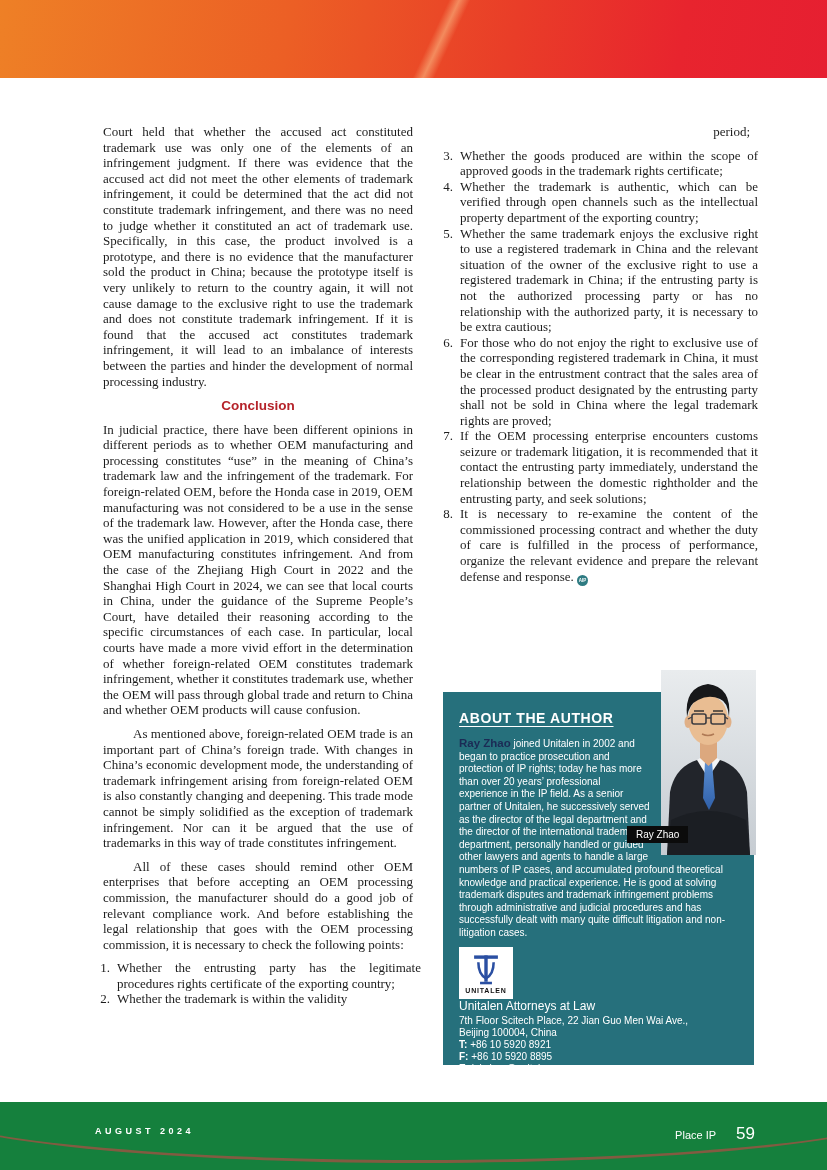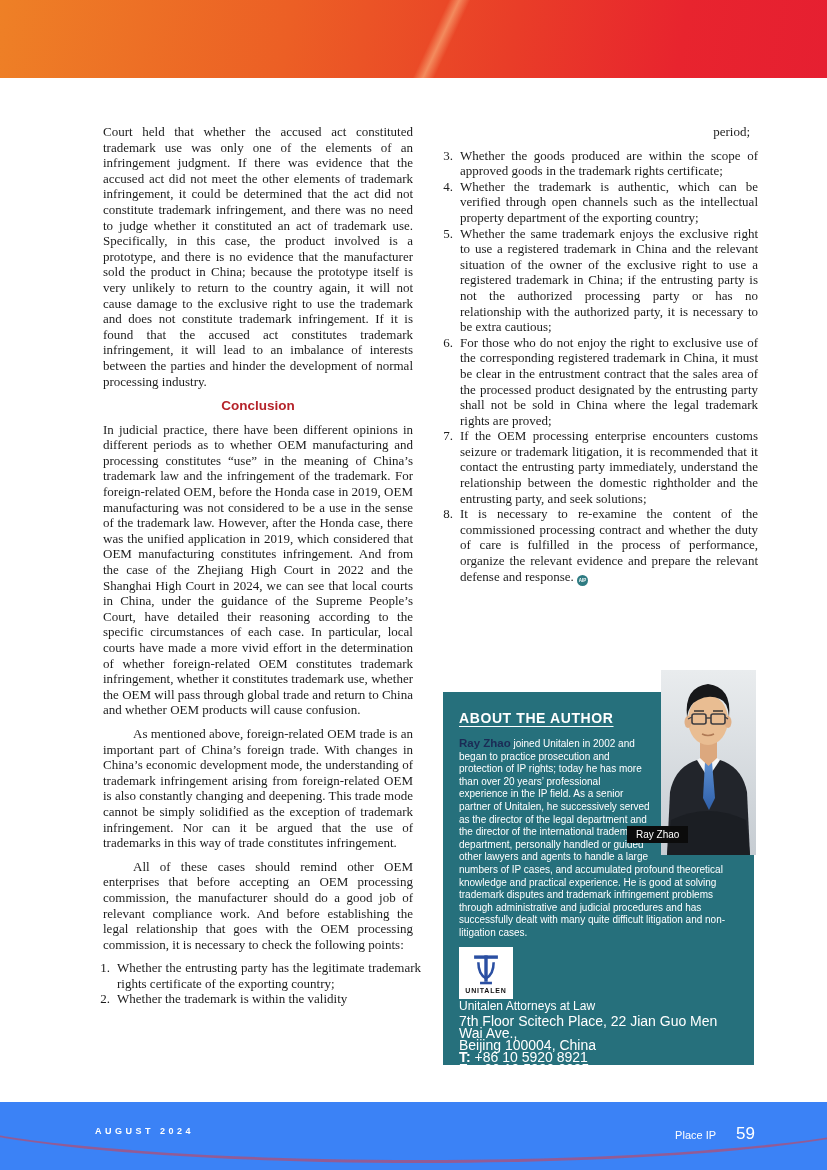--- a/index.html
+++ b/index.html
@@ -56,26 +56,26 @@
   }
   .bio{font-size:10px;line-height:12.6px;text-align:left;}
   .bio .name{color:#1b2b55;font-weight:bold;font-size:11.5px;}
   .logo-card{
     clear:left;width:54px;height:52px;background:#ffffff;margin-top:7px;
     display:flex;flex-direction:column;align-items:center;justify-content:center;
   }
   .logo-card svg{display:block;}
   .logo-word{color:#111;font-weight:bold;font-size:7px;letter-spacing:.8px;margin-top:1px;}
   .firm-name{font-size:12px;font-weight:normal;}
-  .contact{font-size:14px;line-height:12.2px;margin-top:2px;}
+  .contact{font-size:10px;line-height:12.2px;margin-top:2px;}
   .contact b{font-weight:bold;}
   
   .footer{
     position:absolute;left:0;top:1102px;width:827px;height:68px;
-    background:#3b82f6;overflow:hidden;
+    background:#15803d;overflow:hidden;
     font-family:"Liberation Sans", sans-serif;color:#ffffff;
   }
   .footer .arc1{position:absolute;left:-80px;top:-52px;width:1000px;height:110px;border-radius:50%;
     border-bottom:3px solid rgba(220,60,70,.55);}
   .footer .arc2{position:absolute;left:-60px;top:-10px;width:1100px;height:120px;border-radius:50%;
     border-bottom:14px solid rgba(190,35,48,.45);}
   .footer-left{position:absolute;left:95px;top:24px;font-size:9px;font-weight:bold;letter-spacing:3.5px;}
   .footer-right{position:absolute;right:72px;top:22px;display:flex;align-items:baseline;gap:20px;}
   .footer-mag{font-size:11px;}
   .footer-page{font-size:17px;}
@@ -88,21 +88,21 @@
 </div>
 
 <div class="col col-left">
   <p>Court held that whether the accused act constituted trademark use was only one of the elements of an infringement judgment. If there was evidence that the accused act did not meet the other elements of trademark infringement, it could be determined that the act did not constitute trademark infringement, and there was no need to judge whether it constituted an act of trademark use. Specifically, in this case, the product involved is a prototype, and there is no evidence that the manufacturer sold the product in China; because the prototype itself is very unlikely to return to the country again, it will not cause damage to the exclusive right to use the trademark and does not constitute trademark infringement. If it is found that the accused act constitutes trademark infringement, it will lead to an imbalance of interests between the parties and hinder the development of normal processing industry.</p>
   <h3 class="section">Conclusion</h3>
   <p>In judicial practice, there have been different opinions in different periods as to whether OEM manufacturing and processing constitutes “use” in the meaning of China’s trademark law and the infringement of the trademark. For foreign-related OEM, before the Honda case in 2019, OEM manufacturing was not considered to be a use in the sense of the trademark law. However, after the Honda case, there was the unified application in 2019, which considered that OEM manufacturing constitutes infringement. And from the case of the Zhejiang High Court in 2022 and the Shanghai High Court in 2024, we can see that local courts in China, under the guidance of the Supreme People’s Court, have detailed their reasoning according to the specific circumstances of each case. In particular, local courts have made a more vivid effort in the determination of whether foreign-related OEM constitutes trademark infringement, whether it constitutes trademark use, whether the OEM will pass through global trade and return to China and whether OEM products will cause confusion.</p>
   <p class="indent">As mentioned above, foreign-related OEM trade is an important part of China’s foreign trade. With changes in China’s economic development mode, the understanding of trademark infringement arising from foreign-related OEM is also constantly changing and deepening. This trade mode cannot be simply solidified as the exception of trademark infringement. Nor can it be argued that the use of trademarks in this way of trade constitutes infringement.</p>
   <p class="indent">All of these cases should remind other OEM enterprises that before accepting an OEM processing commission, the manufacturer should do a good job of relevant compliance work. And before establishing the legal relationship that goes with the OEM processing commission, it is necessary to check the following points:</p>
   <div class="li">
     <span class="num">1.</span>
-    <span>Whether the entrusting party has the legitimate trademark rights certificate of the exporting country;</span>
+    <span>Whether the entrusting party has the legitimate procedures rights certificate of the exporting country;</span>
   </div>
   <div class="li">
     <span class="num">2.</span>
     <span>Whether the trademark is within the validity</span>
   </div>
 </div>
 
 <div class="col col-right">
   <p class="cont-line">period;</p>
   <div class="li">

